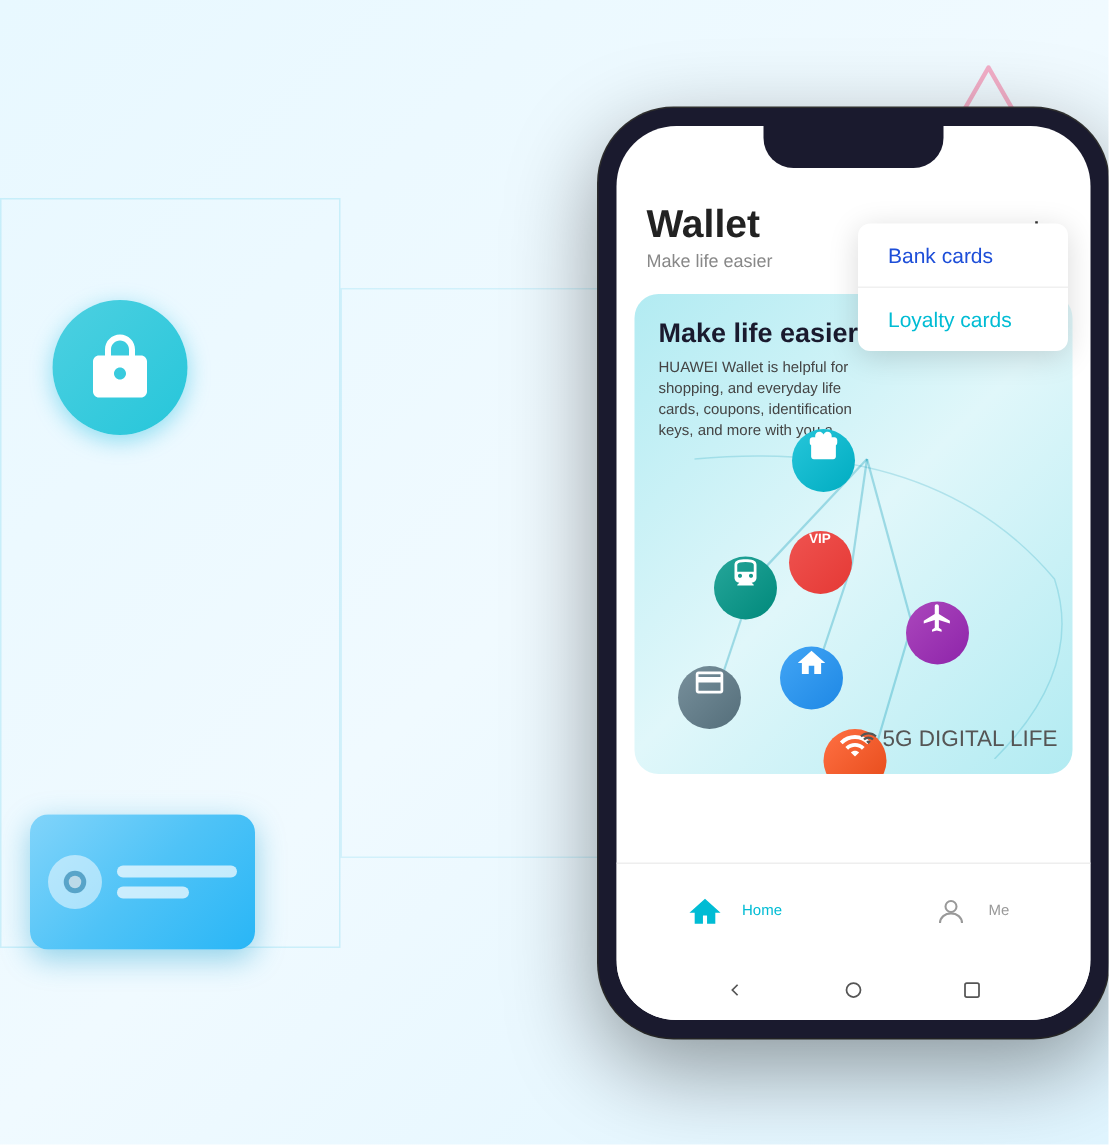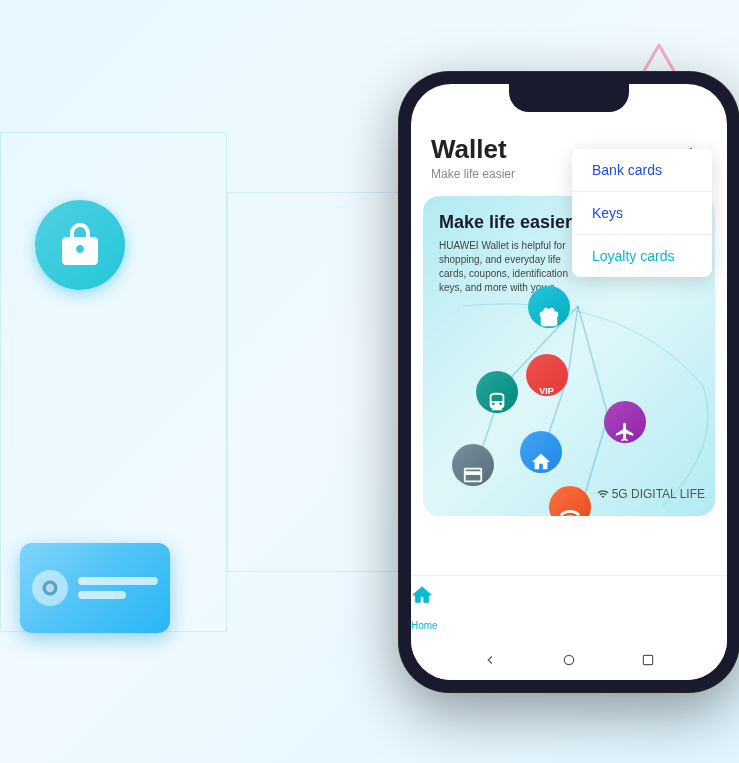--- a/index.html
+++ b/index.html
@@ -262,58 +262,59 @@
       right: 0;
       height: 220px;
     }
 
     
     .node {
       position: absolute;
       width: 42px; height: 42px;
       border-radius: 50%;
       display: flex;
-      align-items: flex-end;
+      align-items: flex-start;
       justify-content: center;
       color: white;
       font-size: 16px;
     }
 
     .node-gift { background: linear-gradient(135deg, #26c6da, #00acc1); top: 0px; left: 50%; transform: translateX(-50%); }
     .node-vip { background: linear-gradient(135deg, #ef5350, #e53935); top: 60px; left: 42%; }
     .node-train { background: linear-gradient(135deg, #26a69a, #00897b); top: 80px; left: 22%; }
     .node-plane { background: linear-gradient(135deg, #ab47bc, #8e24aa); top: 110px; left: 60%; }
     .node-home { background: linear-gradient(135deg, #42a5f5, #1e88e5); top: 140px; left: 35%; }
     .node-card { background: linear-gradient(135deg, #78909c, #546e7a); top: 155px; left: 12%; }
     .node-wifi { background: linear-gradient(135deg, #ff7043, #e64a19); top: 200px; left: 45%; }
 
     .five-g-label {
       position: absolute;
       bottom: 5px;
       right: 10px;
       display: flex;
       align-items: center;
       gap: 3px;
-      font-size: 12px;
+      font-size: 15px;
       color: #555;
     }
 
     
     .bottom-nav {
       height: 65px;
       background: white;
       border-top: 1px solid #eee;
       display: flex;
       align-items: center;
     }
 
     .nav-item {
       flex: 1;
       display: flex;
-      flex-direction: column;
+      flex-direction: row;
+      align-items: center;
       justify-content: center;
       gap: 14px;
       cursor: pointer;
     }
 
     .nav-item svg { width: 22px; height: 22px; }
     .nav-label { font-size: 10px; }
     .nav-item.active .nav-label { color: #00bcd4; }
     .nav-item.active svg { stroke: #00bcd4; fill: #00bcd4; }
     .nav-item:not(.active) .nav-label { color: #999; }
@@ -399,21 +400,20 @@
         <div class="screen-header">
           <div>
             <div class="wallet-title">Wallet</div>
             <div class="wallet-subtitle">Make life easier</div>
           </div>
           <div class="plus-btn">+</div>
         </div>
 
         <div class="dropdown-menu">
           <div class="dropdown-item">Bank cards</div>
-          <div class="dropdown-item">Keys</div>
           <div class="dropdown-item active">Loyalty cards</div>
         </div>
 
         <div class="banner-card">
           <div class="banner-title">Make life easier</div>
           <div class="banner-desc">HUAWEI Wallet is helpful for shopping, and everyday life cards, coupons, identification keys, and more with you a</div>
 
           <div class="network-diagram">
             <svg style="position:absolute;top:0;left:0;width:100%;height:100%">
 
@@ -477,20 +477,27 @@
         </div>
       </div>
 
       <div class="bottom-nav">
         <div class="nav-item active">
           <svg viewBox="0 0 24 24" fill="#00bcd4" stroke="none">
             <path d="M10 20v-6h4v6h5v-8h3L12 3 2 12h3v8z"></path>
           </svg>
           <span class="nav-label" style="color:#00bcd4">Home</span>
         </div>
+        <div class="nav-item">
+          <svg viewBox="0 0 24 24" fill="none" stroke="#999" stroke-width="1.5">
+            <circle cx="12" cy="8" r="4"></circle>
+            <path d="M4 20c0-4 3.6-7 8-7s8 3 8 7"></path>
+          </svg>
+          <span class="nav-label">Me</span>
+        </div>
       </div>
 
       <div class="system-nav">
         <div class="sys-btn">
           <svg width="14" height="14" viewBox="0 0 24 24" fill="none" stroke="#555" stroke-width="2">
             <polyline points="15,18 9,12 15,6"></polyline>
           </svg>
         </div>
         <div class="sys-btn">
           <svg width="14" height="14" viewBox="0 0 24 24" fill="none" stroke="#555" stroke-width="2">

